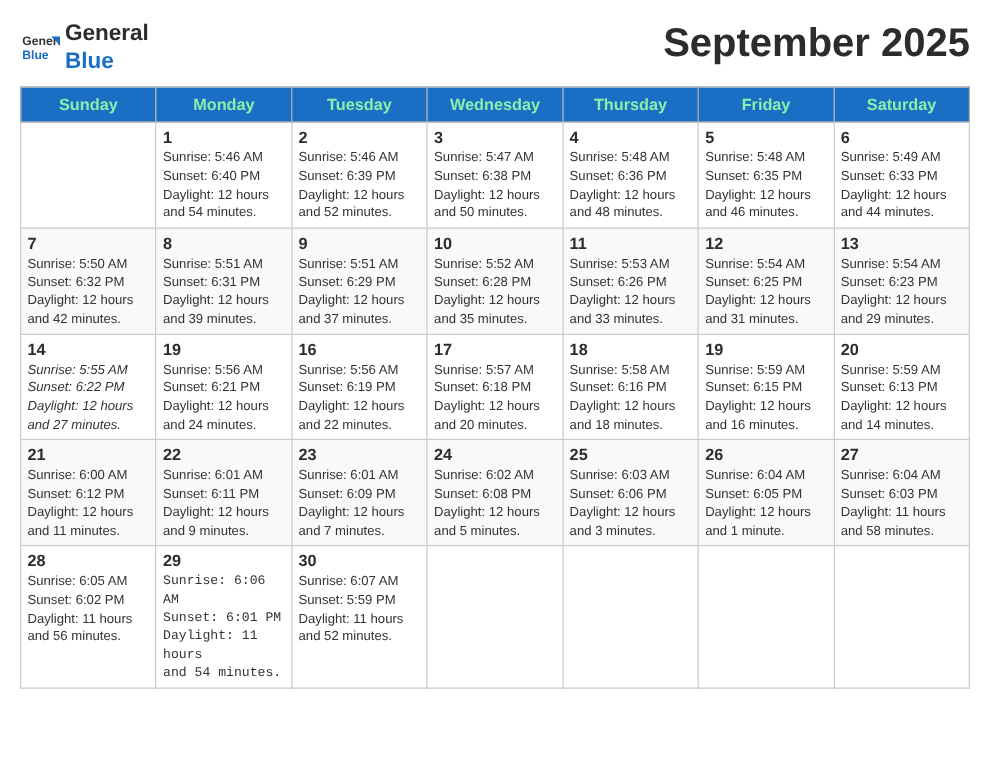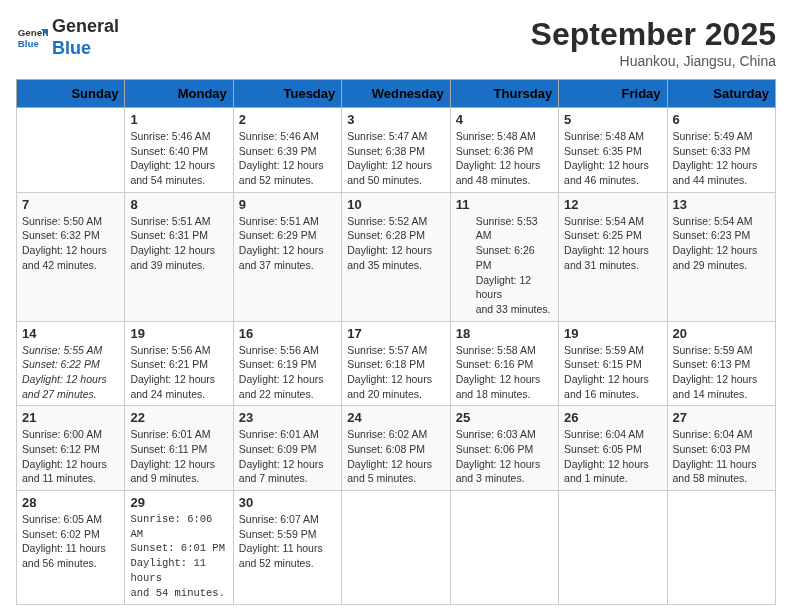--- a/index.html
+++ b/index.html
@@ -43,22 +43,22 @@
       font-size: 14px;
       color: #555;
     }
     table {
       width: 100%;
       border-collapse: collapse;
       font-size: 11px;
     }
     th {
       background-color: #1a6fc4;
-      color: #000000;
-      text-align: right;
+      color: #86efac;
+      text-align: center;
       padding: 6px 6px;
       font-size: 13px;
       font-weight: bold;
       border: 1px solid #aaa;
     }
     td {
       border: 1px solid #ccc;
       vertical-align: top;
       padding: 4px 5px;
       width: 108px;
@@ -95,21 +95,20 @@
       <text x="2" y="28" font-size="11" font-weight="bold" fill="#1a6fc4" font-family="Arial">Blue</text>
       <polygon points="28,8 36,8 36,16" fill="#1a6fc4"></polygon>
     </svg>
     <div style="display:flex;flex-direction:column;line-height:1.2;">
       <span class="logo-text">General</span>
       <span class="logo-text" style="color:#1a6fc4;">Blue</span>
     </div>
   </div>
   <div class="title-block">
     <div class="month-title">September 2025</div>
-    <div class="location">Huankou, Jiangsu, China</div>
   </div>
 </div>
 
 <table>
   <thead>
     <tr>
       <th>Sunday</th>
       <th>Monday</th>
       <th>Tuesday</th>
       <th>Wednesday</th>
@@ -188,21 +187,21 @@
         </td>
         <td>
           <span class="day-num">10</span>
           <div class="day-info" style="white-space: pre-line;">Sunrise: 5:52 AM
 Sunset: 6:28 PM
 Daylight: 12 hours
 and 35 minutes.</div>
         </td>
         <td>
           <span class="day-num">11</span>
-          <div class="day-info" style="white-space: pre-line; margin-left: 20px;">Sunrise: 5:53 AM
+          <div class="day-info" style="white-space: pre-line;">Sunrise: 5:53 AM
 Sunset: 6:26 PM
 Daylight: 12 hours
 and 33 minutes.</div>
         </td>
         <td>
           <span class="day-num">12</span>
           <div class="day-info" style="white-space: pre-line;">Sunrise: 5:54 AM
 Sunset: 6:25 PM
 Daylight: 12 hours
 and 31 minutes.</div>

